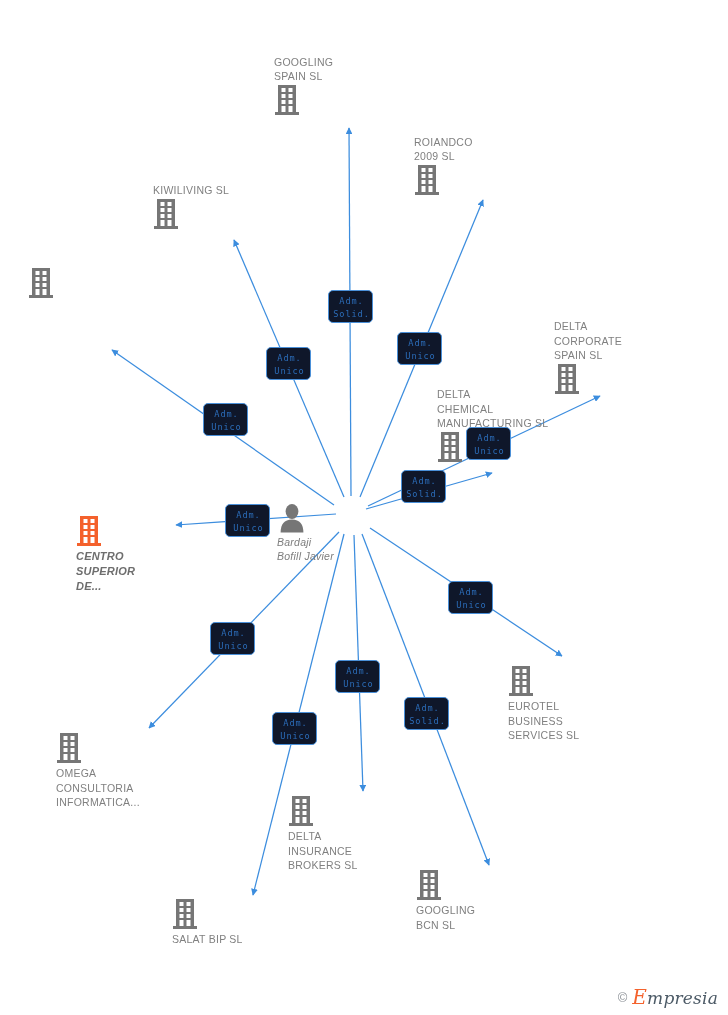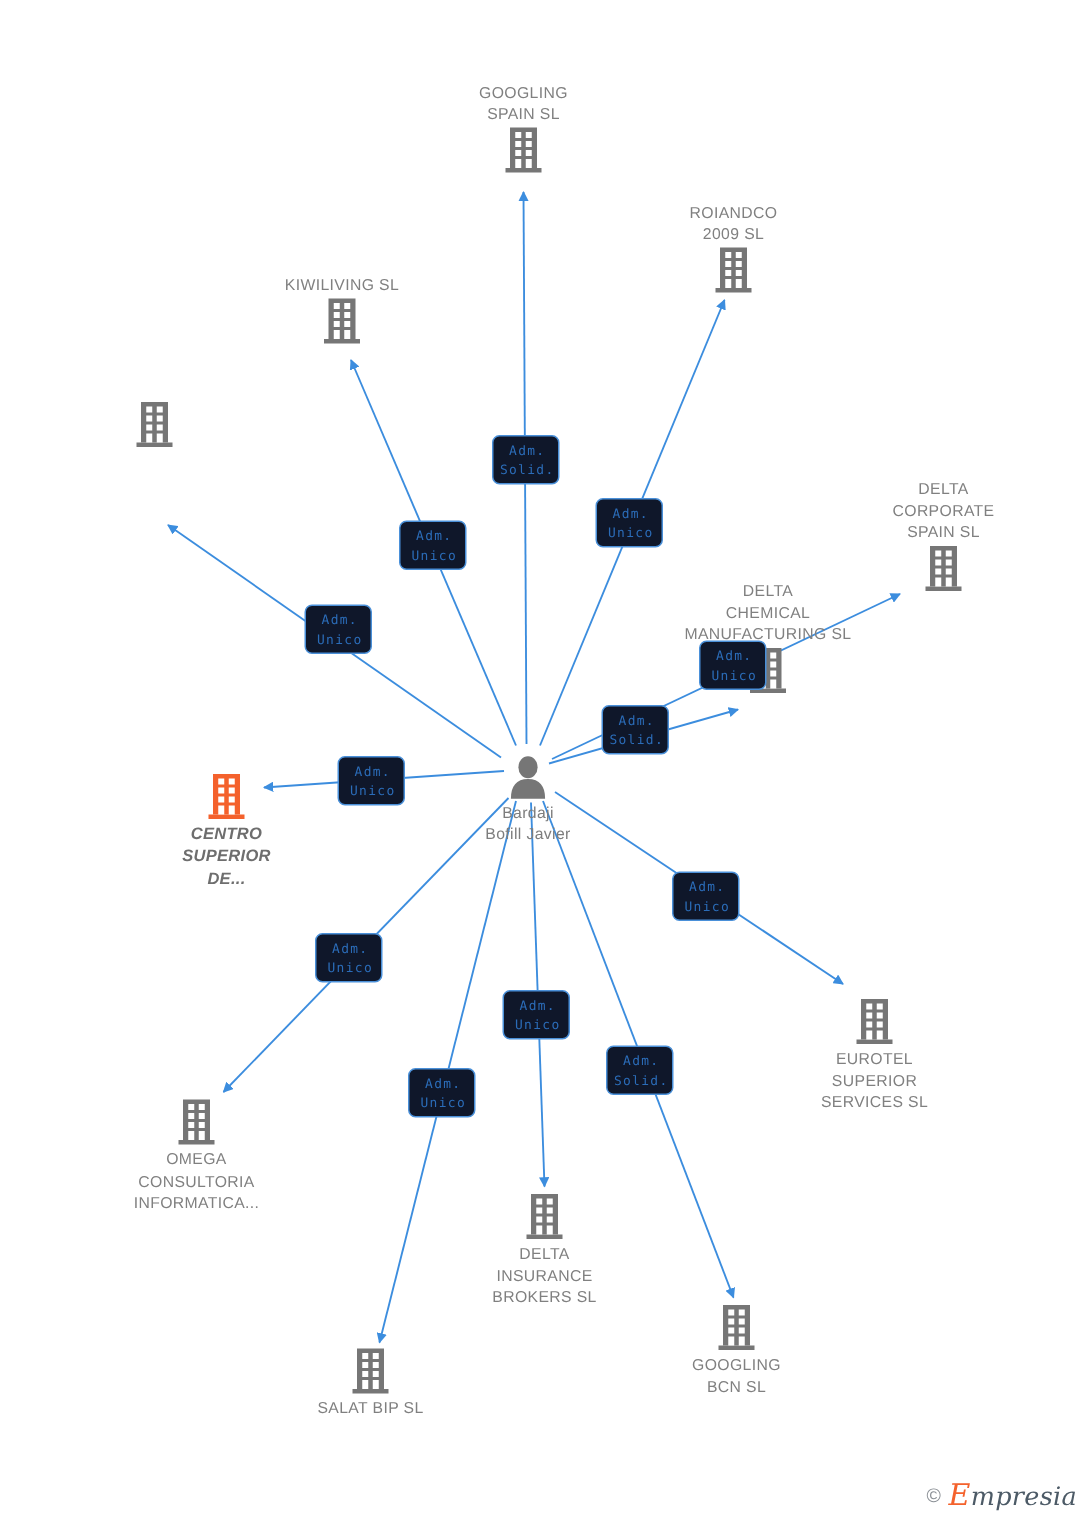--- a/index.html
+++ b/index.html
@@ -19,21 +19,20 @@
     left:0;top:0;
     width:728px;height:1015px;
     pointer-events:none;
   }
 
   
   .node{
     position:absolute;
     width:150px;
     margin-left:-75px;
-    text-align:center;
     z-index:3;
   }
   .node .ico{
     display:block;
     margin:0 auto;
     line-height:0;
   }
   .node .cap{
     display:block;
     margin-top:2px;
@@ -266,21 +265,21 @@
               <rect x="14.5" y="4" width="4" height="4" fill="#ffffff"></rect>
               <rect x="7.5" y="10" width="4" height="4" fill="#ffffff"></rect>
               <rect x="14.5" y="10" width="4" height="4" fill="#ffffff"></rect>
               <rect x="7.5" y="16" width="4" height="4" fill="#ffffff"></rect>
               <rect x="14.5" y="16" width="4" height="4" fill="#ffffff"></rect>
               <rect x="7.5" y="22" width="4" height="6" fill="#ffffff"></rect>
               <rect x="14.5" y="22" width="4" height="6" fill="#ffffff"></rect>
             </g>
           </svg></span>
         <span class="cap">EUROTEL
-SUPERIOR
+BUSINESS
 SERVICES  SL</span>
       </div>
       <div class="node" style="top: 732px; left: 131px;">
         <span class="ico"><svg width="26" height="32" viewBox="0 0 26 32">
             <g fill="#767676">
               <rect x="4" y="1" width="18" height="27"></rect>
               <rect x="1" y="28" width="24" height="3"></rect>
               <rect x="7.5" y="4" width="4" height="4" fill="#ffffff"></rect>
               <rect x="14.5" y="4" width="4" height="4" fill="#ffffff"></rect>
               <rect x="7.5" y="10" width="4" height="4" fill="#ffffff"></rect>
@@ -342,21 +341,21 @@
               <rect x="7.5" y="10" width="4" height="4" fill="#ffffff"></rect>
               <rect x="14.5" y="10" width="4" height="4" fill="#ffffff"></rect>
               <rect x="7.5" y="16" width="4" height="4" fill="#ffffff"></rect>
               <rect x="14.5" y="16" width="4" height="4" fill="#ffffff"></rect>
               <rect x="7.5" y="22" width="4" height="6" fill="#ffffff"></rect>
               <rect x="14.5" y="22" width="4" height="6" fill="#ffffff"></rect>
             </g>
           </svg></span>
         <span class="cap">SALAT BIP SL</span>
       </div>
-      <div class="node person" style="top: 501.5px; left: 352px;">
+      <div class="node person" style="top: 501.5px; left: 352px; font-style: italic;">
         <span class="ico"><svg width="30" height="31" viewBox="0 0 30 31">
             <g fill="#767676">
               <ellipse cx="15" cy="9.5" rx="6.4" ry="7.4"></ellipse>
               <path d="M15 17.4 C7.2 17.4 3.6 22.2 3.6 30.5 L26.4 30.5 C26.4 22.2 22.8 17.4 15 17.4 Z"></path>
             </g>
           </svg></span>
         <span class="cap">Bardaji
 Bofill Javier</span>
       </div>
     </div>

